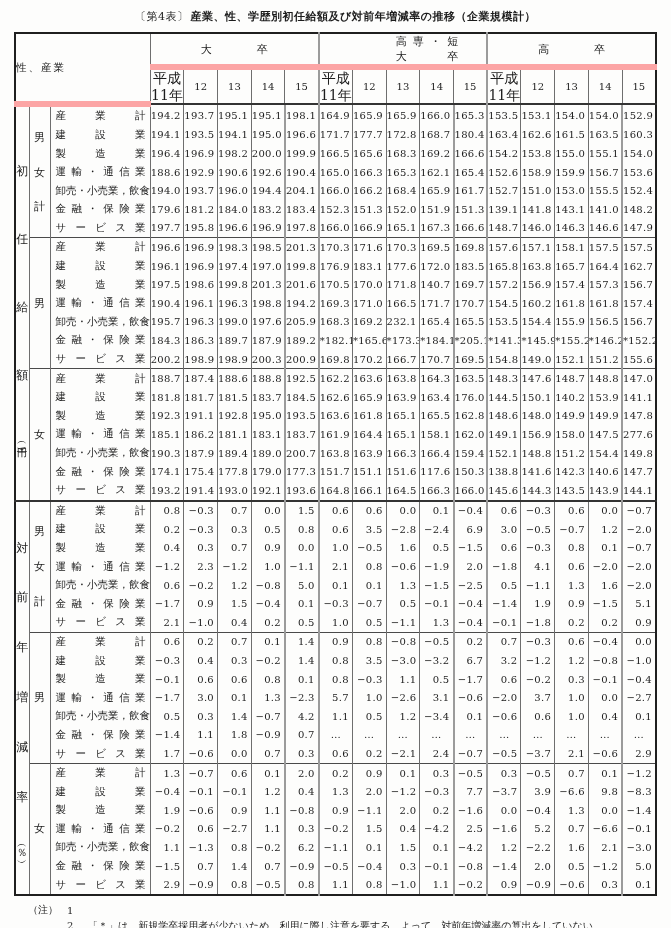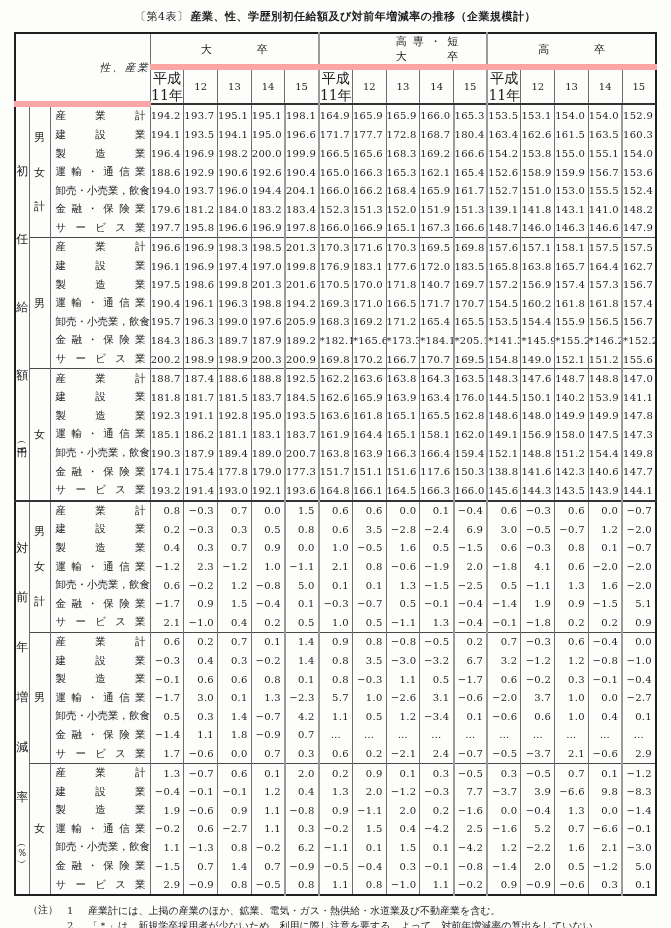--- a/index.html
+++ b/index.html
@@ -15,21 +15,21 @@
 
   table.wage { border-collapse:collapse; table-layout:fixed; margin-left:14px;
     width:643px; border:2px solid #1f1f1f; }
   td,th { border-left:1px solid #6e6e6e; padding:0; vertical-align:middle;
     font-weight:normal; overflow:hidden; }
   .sep-gray  { border-left:2px solid #9b9b9b; }
   thead .sep-heavy { border-left:2px solid #9b9b9b; }
 
   thead tr.r1 th { height:27px; border-bottom:6px solid #fca5a5; }
   thead tr.r2 th { height:33px; border-bottom:1px solid #2e2e2e; }
-  .corner-div { font-size:10.5px; text-align:right; letter-spacing:2px;font-style:italic; }
+  .corner-div { font-size:10.5px; text-align:left; letter-spacing:2px; }
   .grp-label { font-size:11px; text-align:justify; text-align-last:justify; }
   .p0,.p2 { padding:0 50px; }
   .p1 { padding:0 28px;margin-left:48px; }
   .year-h { font-size:10px; text-align:center; }
   .year-two { font-size:14px; line-height:1.18; }
 
   tbody td { height:18.6px; }
   tr.group-first   > td { border-top:1px solid #4a4a4a; }
   tr.section-first > td { border-top:2.5px solid #333; }
 
@@ -393,21 +393,21 @@
         <td class="ind-cell">
           <div class="ind">卸売・小売業，飲食店</div>
         </td>
         <td class="val">195.7</td>
         <td class="val">196.3</td>
         <td class="val">199.0</td>
         <td class="val">197.6</td>
         <td class="val sep-gray">205.9</td>
         <td class="val sep-gray">168.3</td>
         <td class="val">169.2</td>
-        <td class="val">171.2</td>
+        <td class="val">232.1</td>
         <td class="val">165.4</td>
         <td class="val sep-gray">165.5</td>
         <td class="val sep-gray">153.5</td>
         <td class="val">154.4</td>
         <td class="val">155.9</td>
         <td class="val">156.5</td>
         <td class="val sep-gray">156.7</td>
       </tr>
       <tr>
         <td class="ind-cell">
@@ -523,21 +523,21 @@
         <td class="val sep-gray">183.7</td>
         <td class="val sep-gray">161.9</td>
         <td class="val">164.4</td>
         <td class="val">165.1</td>
         <td class="val">158.1</td>
         <td class="val sep-gray">162.0</td>
         <td class="val sep-gray">149.1</td>
         <td class="val">156.9</td>
         <td class="val">158.0</td>
         <td class="val">147.5</td>
-        <td class="val sep-gray">147.3</td>
+        <td class="val sep-gray">277.6</td>
       </tr>
       <tr>
         <td class="ind-cell">
           <div class="ind">卸売・小売業，飲食店</div>
         </td>
         <td class="val">190.3</td>
         <td class="val">187.9</td>
         <td class="val">189.4</td>
         <td class="val">189.0</td>
         <td class="val sep-gray">200.7</td>
@@ -1037,20 +1037,19 @@
         <td class="val sep-gray">0.1</td>
       </tr>
     </tbody>
 </table>
 
 <div class="notes">
   <span class="note-label">（注）</span>
   <div class="note-items">
     <div class="note-item">
       <span class="note-num">1</span>
-      <span class="note-text">産業計には、上掲の産業のほか、鉱業、電気・ガス・熱供給・水道業及び不動産業を含む。</span>
     </div>
     <div class="note-item">
       <span class="note-num">2</span>
       <span class="note-text">「＊」は、新規学卒採用者が少ないため、利用に際し注意を要する。よって、対前年増減率の算出をしていない。</span>
     </div>
   </div>
 </div>
 
 </body></html>

